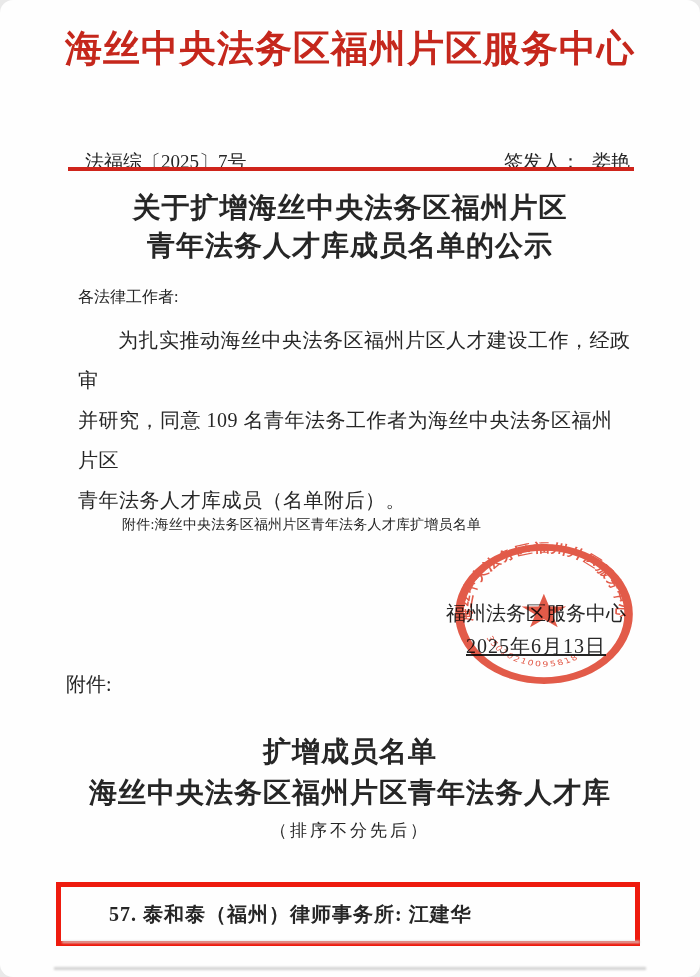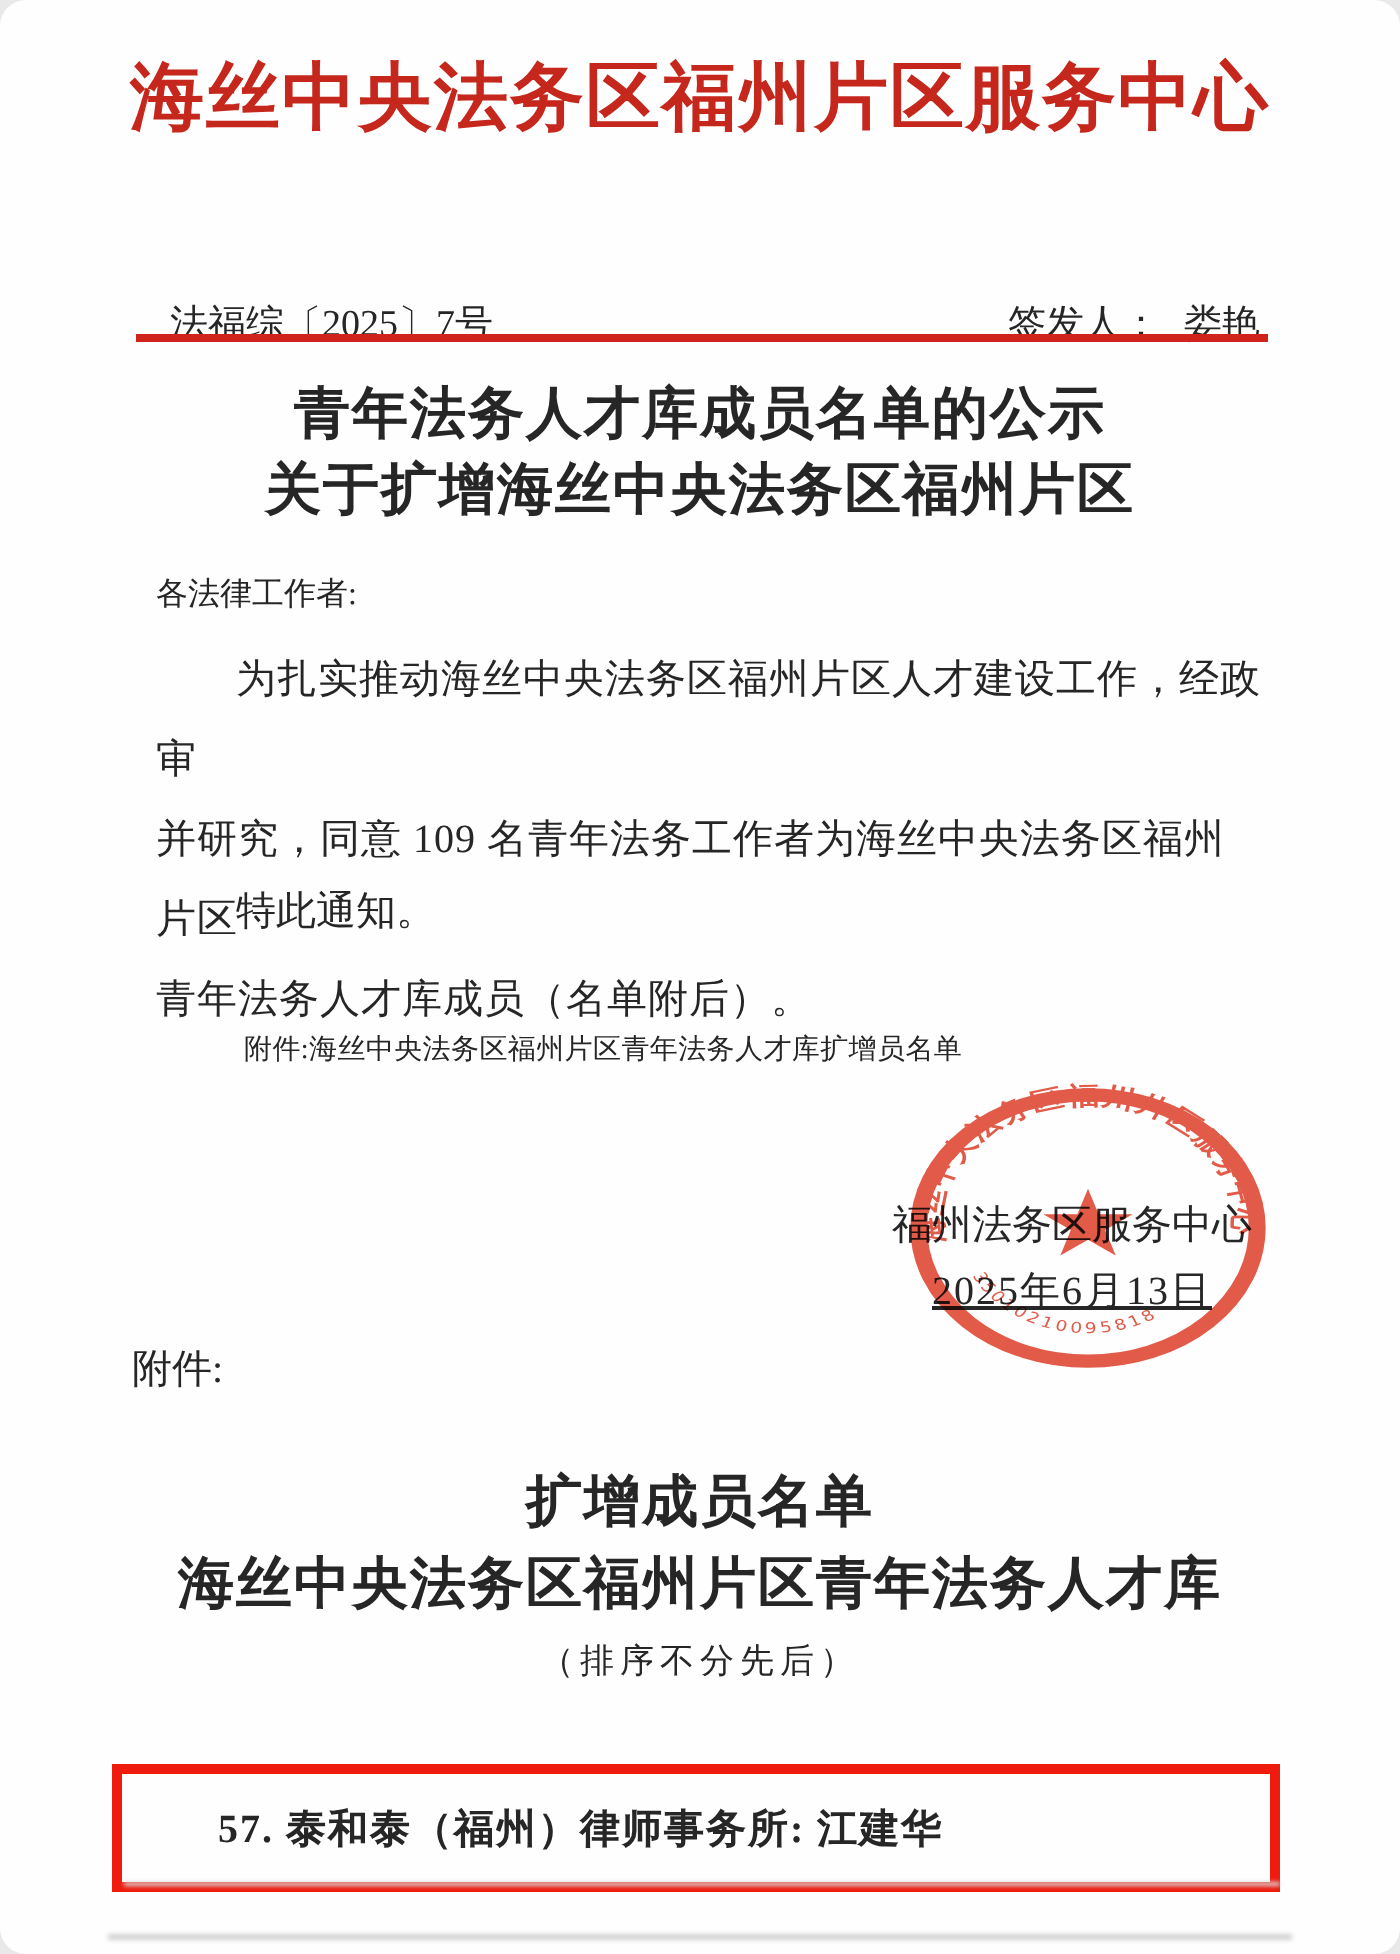--- a/index.html
+++ b/index.html
@@ -112,33 +112,32 @@
   <div class="meta-row">
     <span class="doc-number">法福综〔2025〕7号</span>
     <span class="issuer">
       <span>签发人：</span><span class="issuer-name">娄艳</span>
     </span>
   </div>
 
   <div class="red-rule"></div>
 
   <div class="doc-title">
+    <div>关于扩增海丝中央法务区福州片区</div>
     <div>青年法务人才库成员名单的公示</div>
-    <div>关于扩增海丝中央法务区福州片区</div>
   </div>
 
   <div class="salutation">各法律工作者:</div>
 
   <div class="body-para">
     <div class="indent">为扎实推动海丝中央法务区福州片区人才建设工作，经政审</div>
     <div>并研究，同意 109 名青年法务工作者为海丝中央法务区福州片区</div>
     <div>青年法务人才库成员（名单附后）。</div>
   </div>
 
-  <div class="closing">特此通知。</div>
 
   <div class="attach-note">附件:海丝中央法务区福州片区青年法务人才库扩增员名单</div>
 
   <div class="signature">
     <div>福州法务区服务中心</div>
     <div class="sign-date">2025年6月13日</div>
   </div>
 
   <div class="seal-wrap">
     <svg width="188" height="148" viewBox="0 0 200 200" preserveAspectRatio="none">

